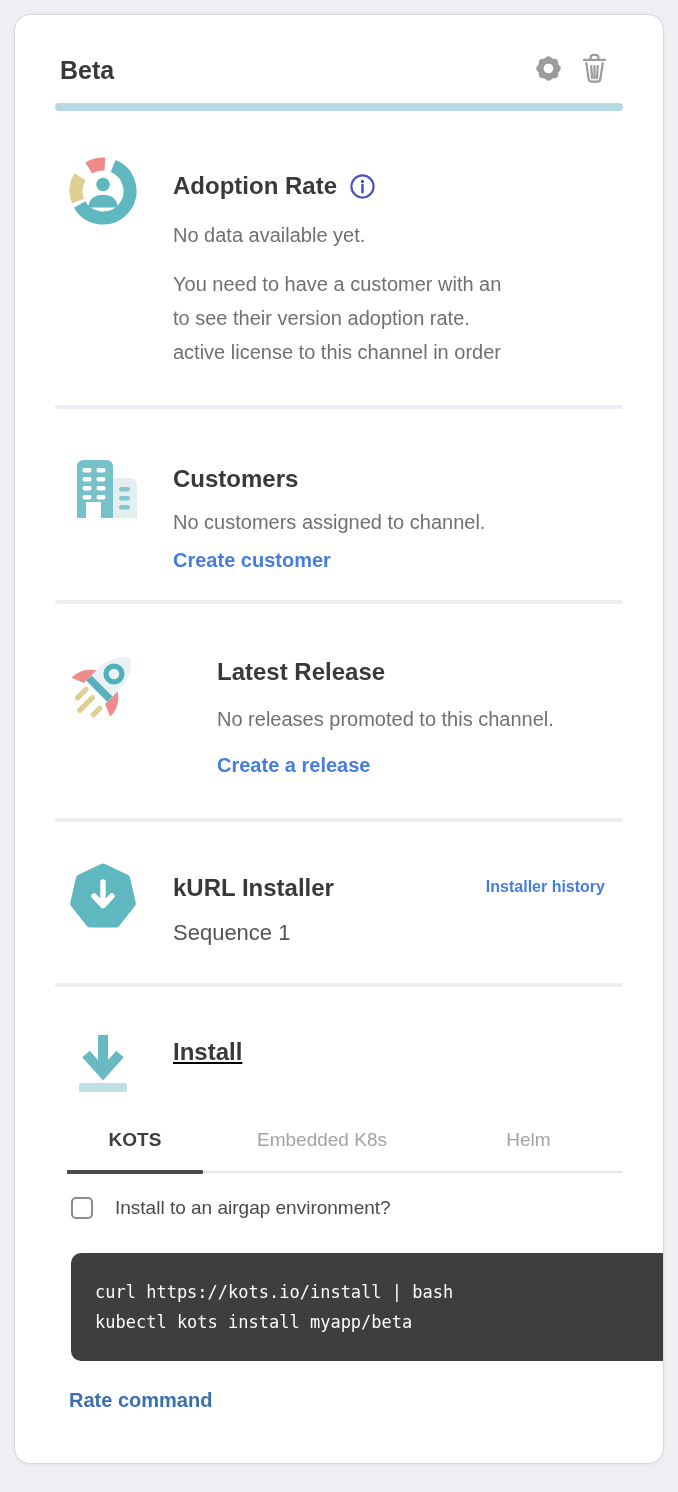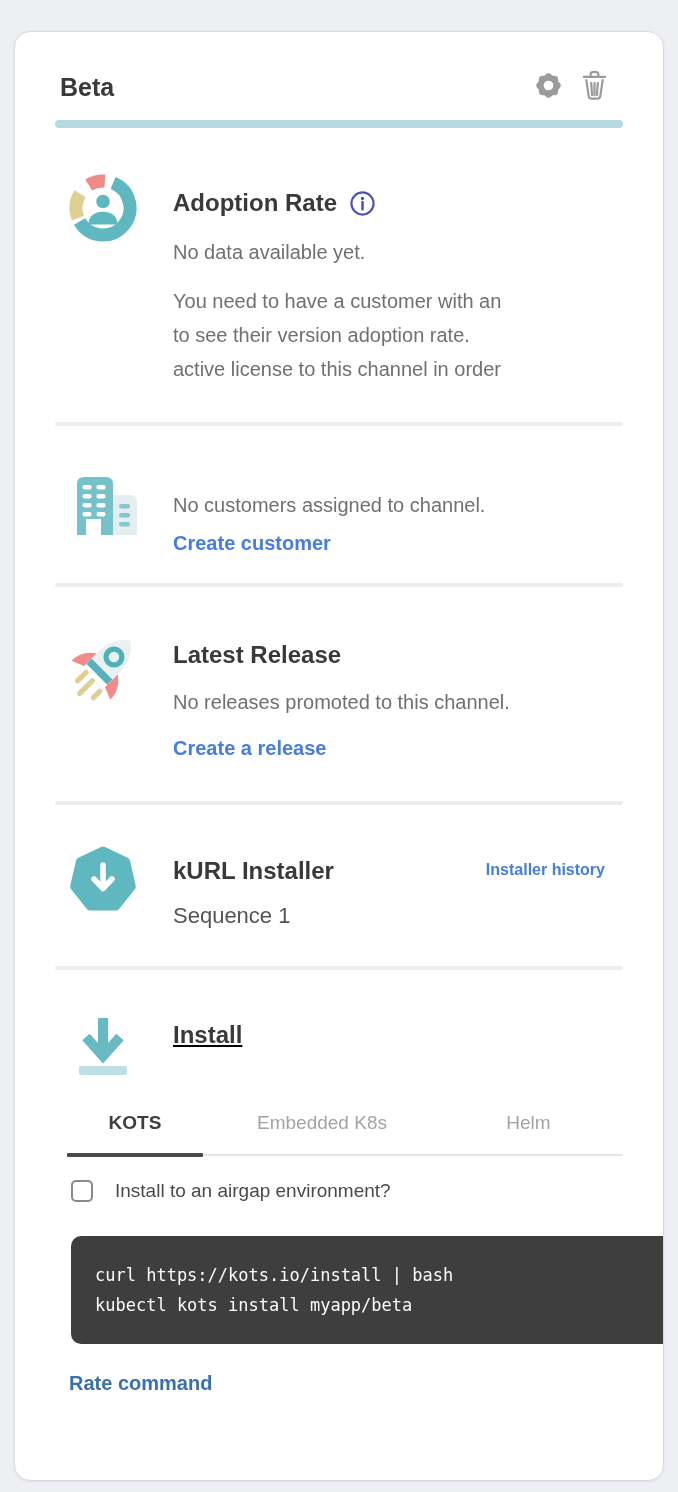--- a/index.html
+++ b/index.html
@@ -4,21 +4,21 @@
 <style>
   * { margin:0; padding:0; box-sizing:border-box; }
   html,body { width:678px; }
   body {
     height:1492px;
     background:#edeff2;
     font-family:"Liberation Sans","DejaVu Sans",sans-serif;
     -webkit-font-smoothing:antialiased;
   }
   .card {
-    position:absolute; left:14px; top:31px;
+    position:absolute; left:14px; top:14px;
     width:650px; height:1450px;
     background:#ffffff;
     border:1px solid #d6d9de;
     border-radius:16px;
     box-shadow:0 1px 3px rgba(120,130,140,0.10);
     padding:38px 40px 40px 40px;
     overflow:hidden;
   }
   
   .hdr { display:flex; align-items:center; justify-content:space-between; height:34px; }
@@ -36,21 +36,21 @@
   .sec-title { font-size:24px; font-weight:700; color:#39393b; line-height:34px; display:flex; align-items:center; gap:12px; }
   .muted { font-size:20px; color:#6f7072; line-height:32px; }
   .para { margin-top:16px; }
   .para span { display:block; font-size:20px; color:#6f7072; line-height:34px; }
   .link { font-size:20px; font-weight:700; color:#467de3; line-height:32px; text-decoration:none; cursor:pointer; display:inline-block; }
   .divider { height:4px; background:#ebedf0; border-radius:2px; }
   .m-sec1 { margin-top:44px; }
   .m-div1 { margin-top:36px; }
   .m-sec2 { margin-top:43px; }
   .m-div2 { margin-top:24px; }
-  .m-sec3 { margin-top:41px; }
+  .m-sec3 { margin-top:41px;gap:44px; }
   .m-div3 { margin-top:37px; }
   .m-sec4 { margin-top:39px; }
   .m-div4 { margin-top:34px; }
   .m-sec5 { margin-top:40px;text-decoration:underline; }
   .title-row { display:flex; align-items:flex-start; justify-content:space-between; padding-right:18px; }
   .sub { font-size:22px; color:#545457; line-height:32px; margin-top:12px; }
   .small-link { font-size:16px; font-weight:700; color:#467de3; line-height:32px; text-decoration:none; cursor:pointer; }
   
   .tabs { display:flex; margin-left:12px; margin-top:22px; border-bottom:2px solid #e4e6e9; }
   .tab {
@@ -168,20 +168,23 @@
         <rect x="15.5" y="25" width="9" height="4.5" rx="2" fill="#ffffff"></rect>
         <rect x="29.5" y="25" width="9" height="4.5" rx="2" fill="#ffffff"></rect>
         <rect x="15.5" y="34" width="9" height="4.5" rx="2" fill="#ffffff"></rect>
         <rect x="29.5" y="34" width="9" height="4.5" rx="2" fill="#ffffff"></rect>
         <rect x="15.5" y="43" width="9" height="4.5" rx="2" fill="#ffffff"></rect>
         <rect x="29.5" y="43" width="9" height="4.5" rx="2" fill="#ffffff"></rect>
         <rect x="19" y="50" width="15" height="16" fill="#ffffff"></rect>
       </svg>
     </div>
     <div class="sec-body" style="margin-top:10px;">
+      <div class="sec-title">
+          <span>Customers</span>
+        </div>
       <div class="muted" style="margin-top:10px;">No customers assigned to channel.</div>
       <a class="link" style="margin-top:6px;">Create customer</a>
     </div>
   </div>
 
   <div class="divider m-div2"></div>
 
   
   <div class="sec m-sec3">
     <div class="sec-icon">

